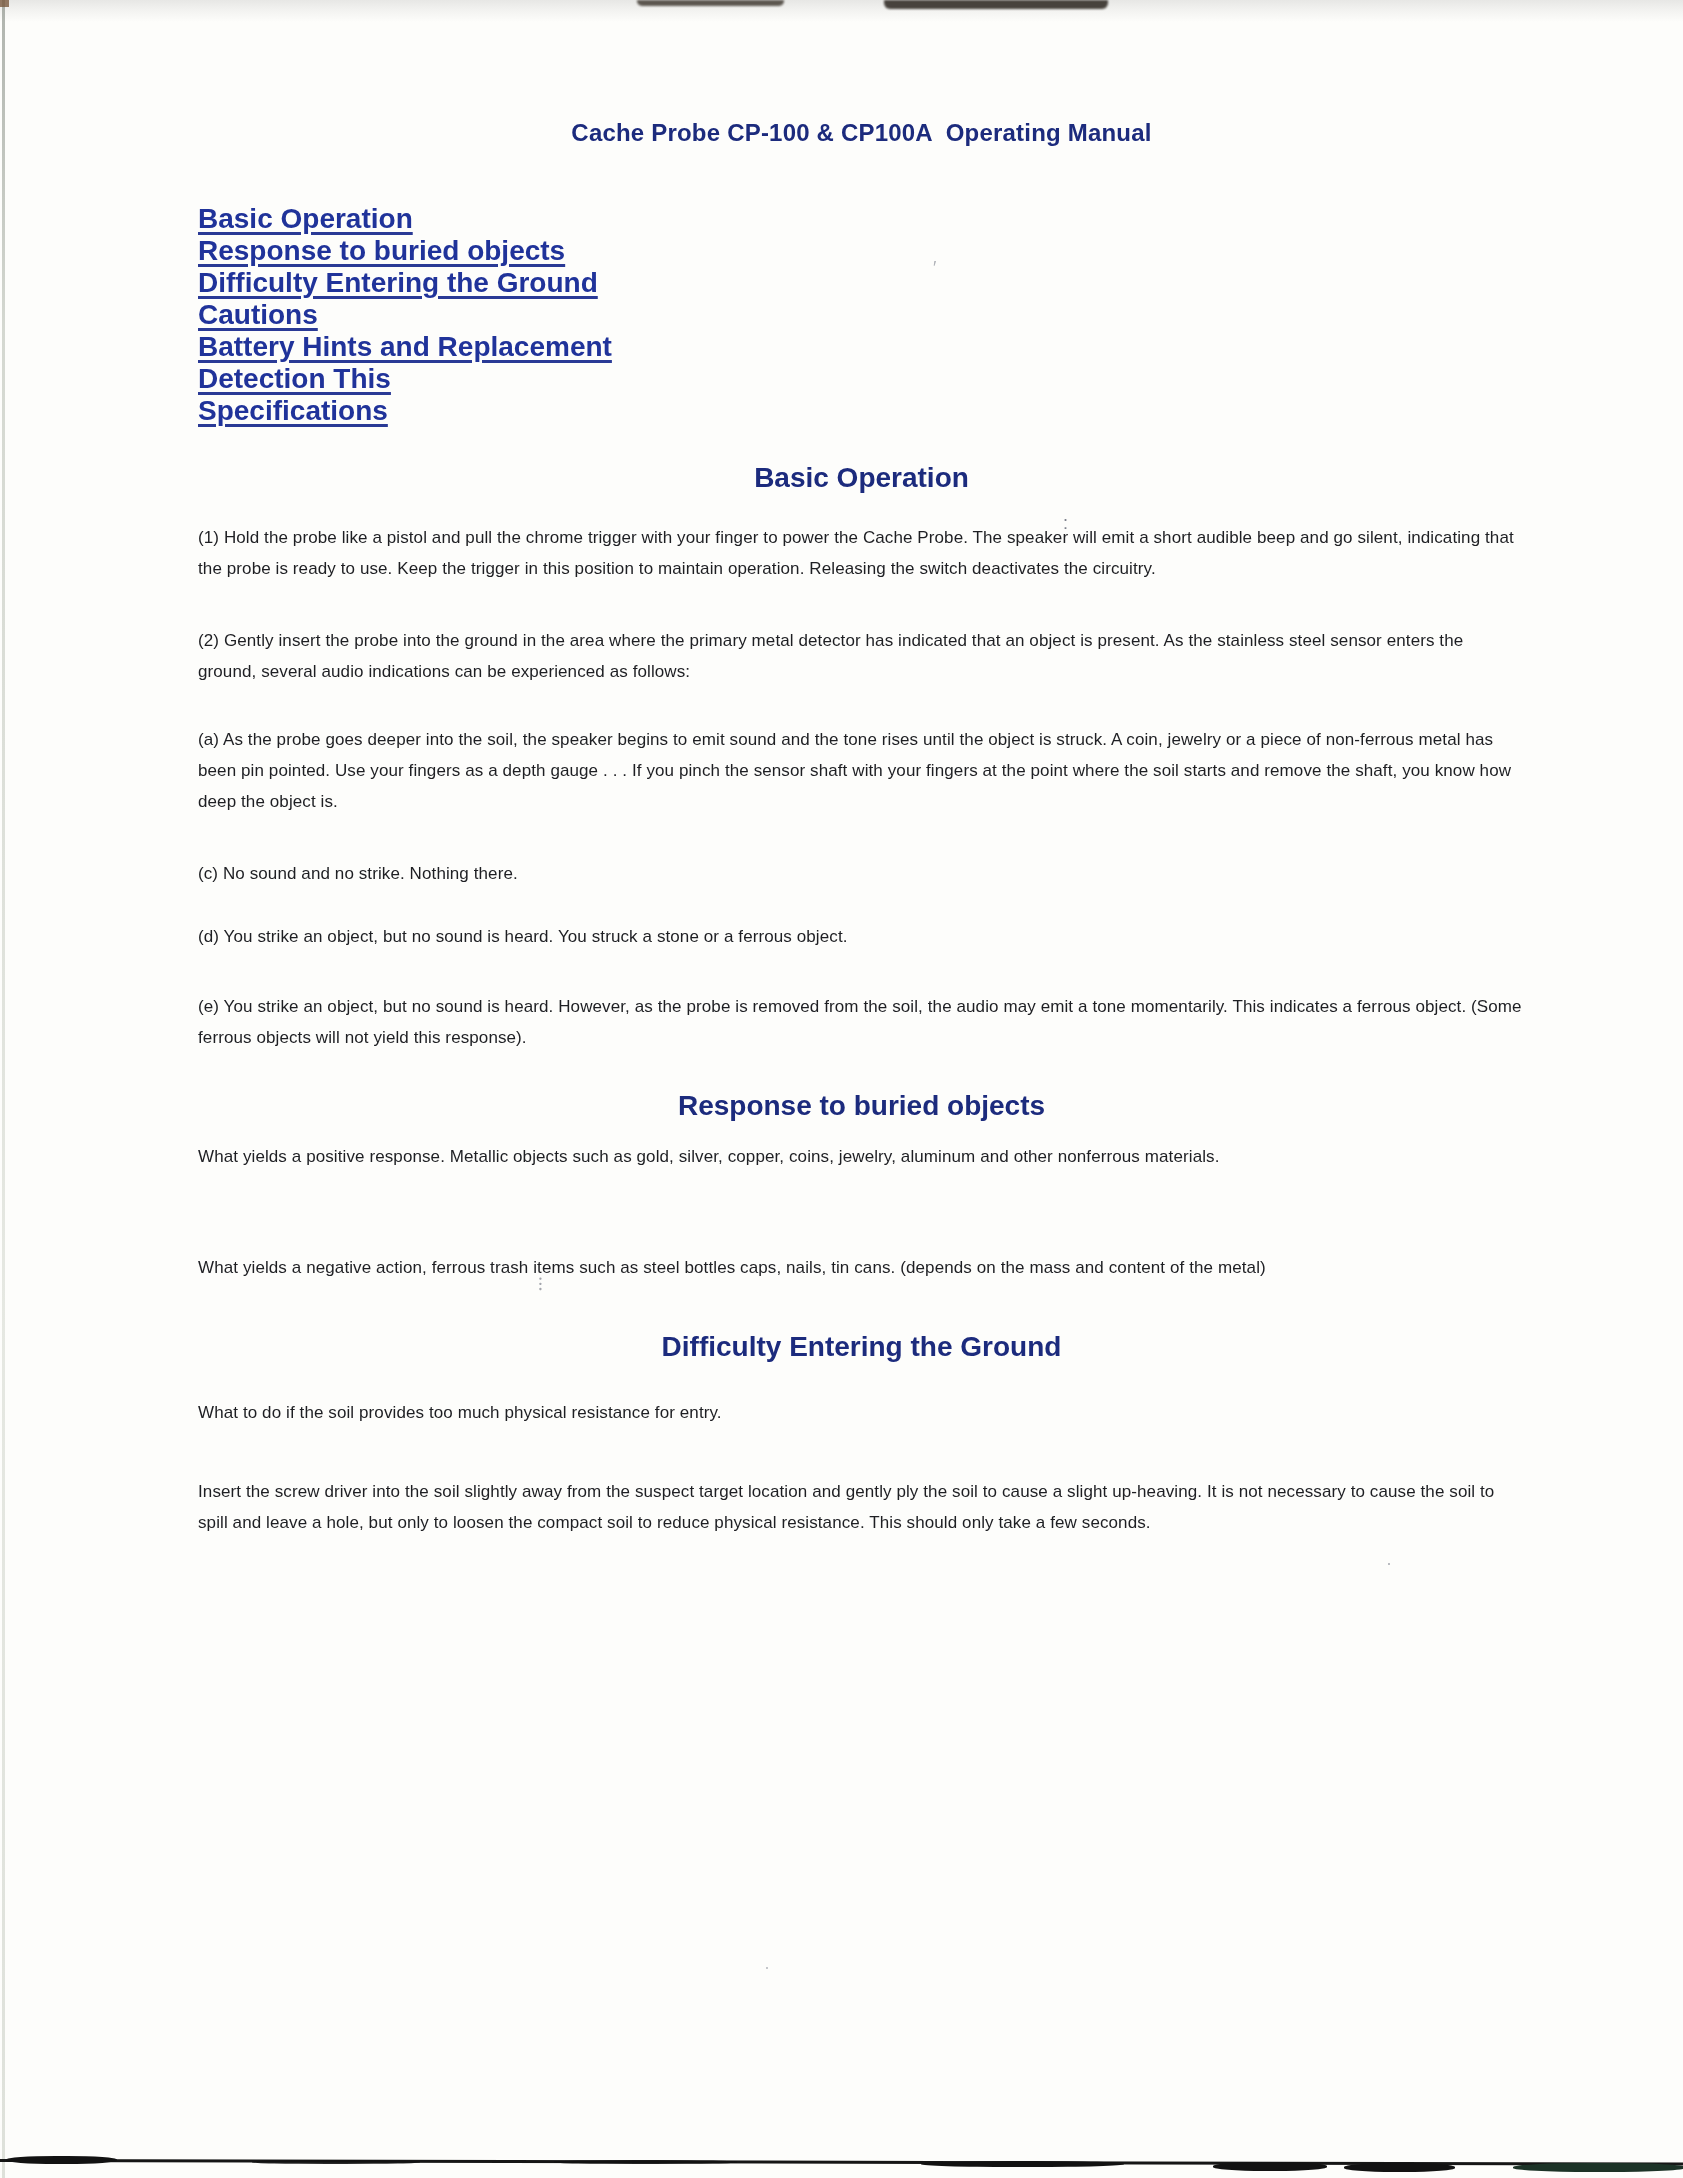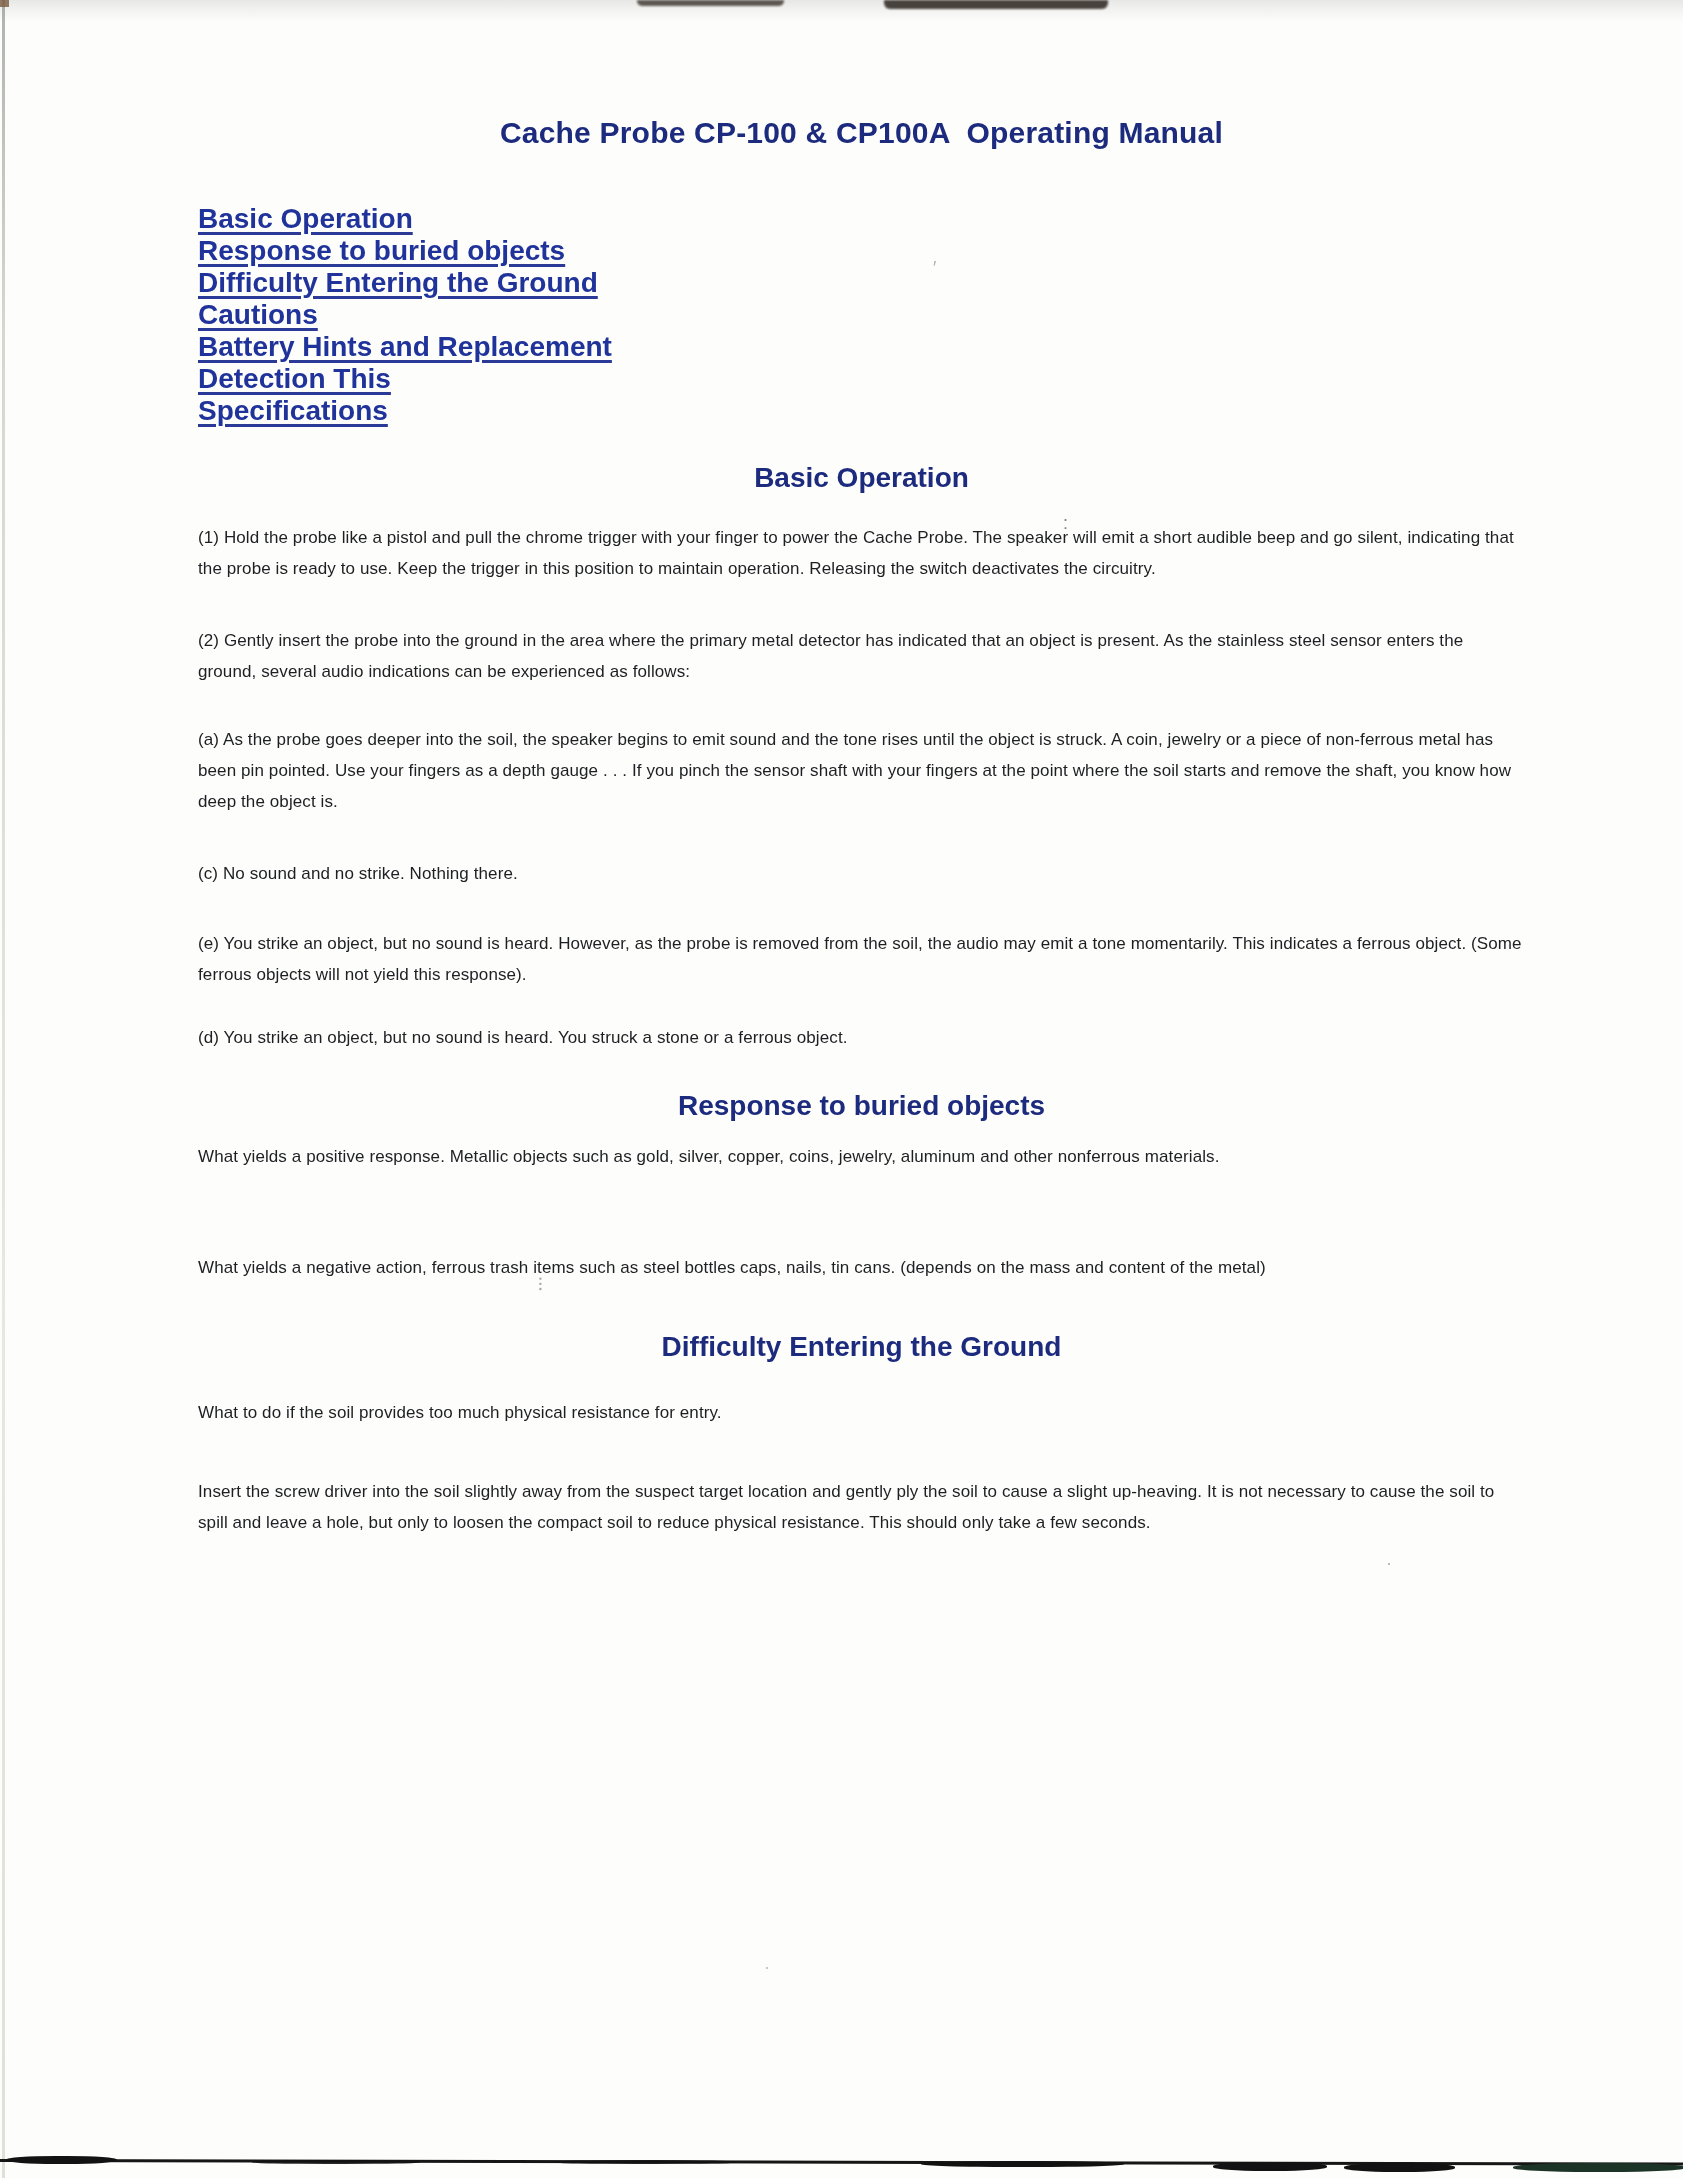--- a/index.html
+++ b/index.html
@@ -49,21 +49,21 @@
   .speck { position: absolute; color: #7d818c; font-size: 18px; line-height: 1; }
 
   .content {
     position: absolute; top: 0; left: 0;
     width: 1683px; height: 2178px;
     padding: 0 158px 0 198px;
   }
   .page-title {
     margin-top: 113px;
     text-align: center;
-    font-size: 30px; font-weight: bold;
+    font-size: 24px; font-weight: bold;
     color: #1c2b7d;
     letter-spacing: 0.2px;
     white-space: pre-wrap;
     line-height: 40px;
   }
   .toc { margin-top: 50px; }
   .toc a {
     display: table;
     font-size: 28px; font-weight: bold;
     color: #20339a;
@@ -125,22 +125,22 @@
     <a>Detection This</a>
     <a>Specifications</a>
   </nav>
 
   <section>
     <h2 class="sec-heading" style="margin-top:34px;">Basic Operation</h2>
     <p class="body-par" style="margin-top:28px;">(1) Hold the probe like a pistol and pull the chrome trigger with your finger to power the Cache Probe. The speaker will emit a short audible beep and go silent, indicating that the probe is ready to use. Keep the trigger in this position to maintain operation. Releasing the switch deactivates the circuitry.</p>
     <p class="body-par" style="margin-top:41px;">(2) Gently insert the probe into the ground in the area where the primary metal detector has indicated that an object is present. As the stainless steel sensor enters the ground, several audio indications can be experienced as follows:</p>
     <p class="body-par" style="margin-top:37px;">(a) As the probe goes deeper into the soil, the speaker begins to emit sound and the tone rises until the object is struck. A coin, jewelry or a piece of non-ferrous metal has been pin pointed. Use your fingers as a depth gauge . . . If you pinch the sensor shaft with your fingers at the point where the soil starts and remove the shaft, you know how deep the object is.</p>
     <p class="body-par" style="margin-top:41px;">(c) No sound and no strike. Nothing there.</p>
+    <p class="body-par" style="margin-top:32px;">(d) You strike an object, but no sound is heard. You struck a stone or a ferrous object.</p>
     <p class="body-par" style="margin-top:39px;">(e) You strike an object, but no sound is heard. However, as the probe is removed from the soil, the audio may emit a tone momentarily. This indicates a ferrous object. (Some ferrous objects will not yield this response).</p>
-    <p class="body-par" style="margin-top:32px;">(d) You strike an object, but no sound is heard. You struck a stone or a ferrous object.</p>
   </section>
 
   <section>
     <h2 class="sec-heading" style="margin-top:36px;">Response to buried objects</h2>
     <p class="body-par" style="margin-top:19px;">What yields a positive response. Metallic objects such as gold, silver, copper, coins, jewelry, aluminum and other nonferrous materials.</p>
     <p class="body-par" style="margin-top:80px;">What yields a negative action, ferrous trash items such as steel bottles caps, nails, tin cans. (depends on the mass and content of the metal)</p>
   </section>
 
   <section>
     <h2 class="sec-heading" style="margin-top:47px;">Difficulty Entering the Ground</h2>

